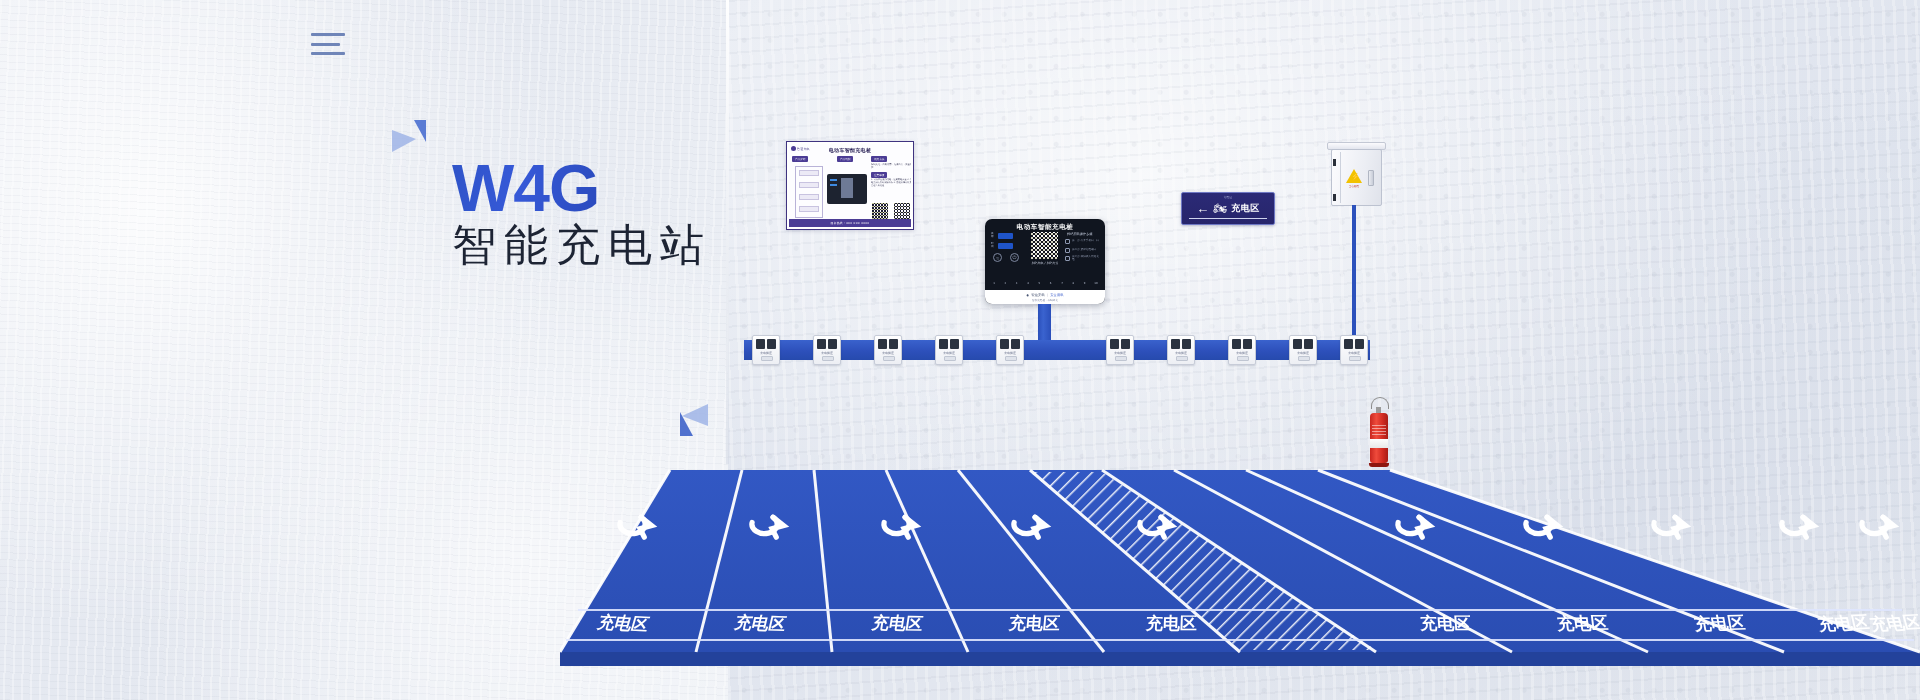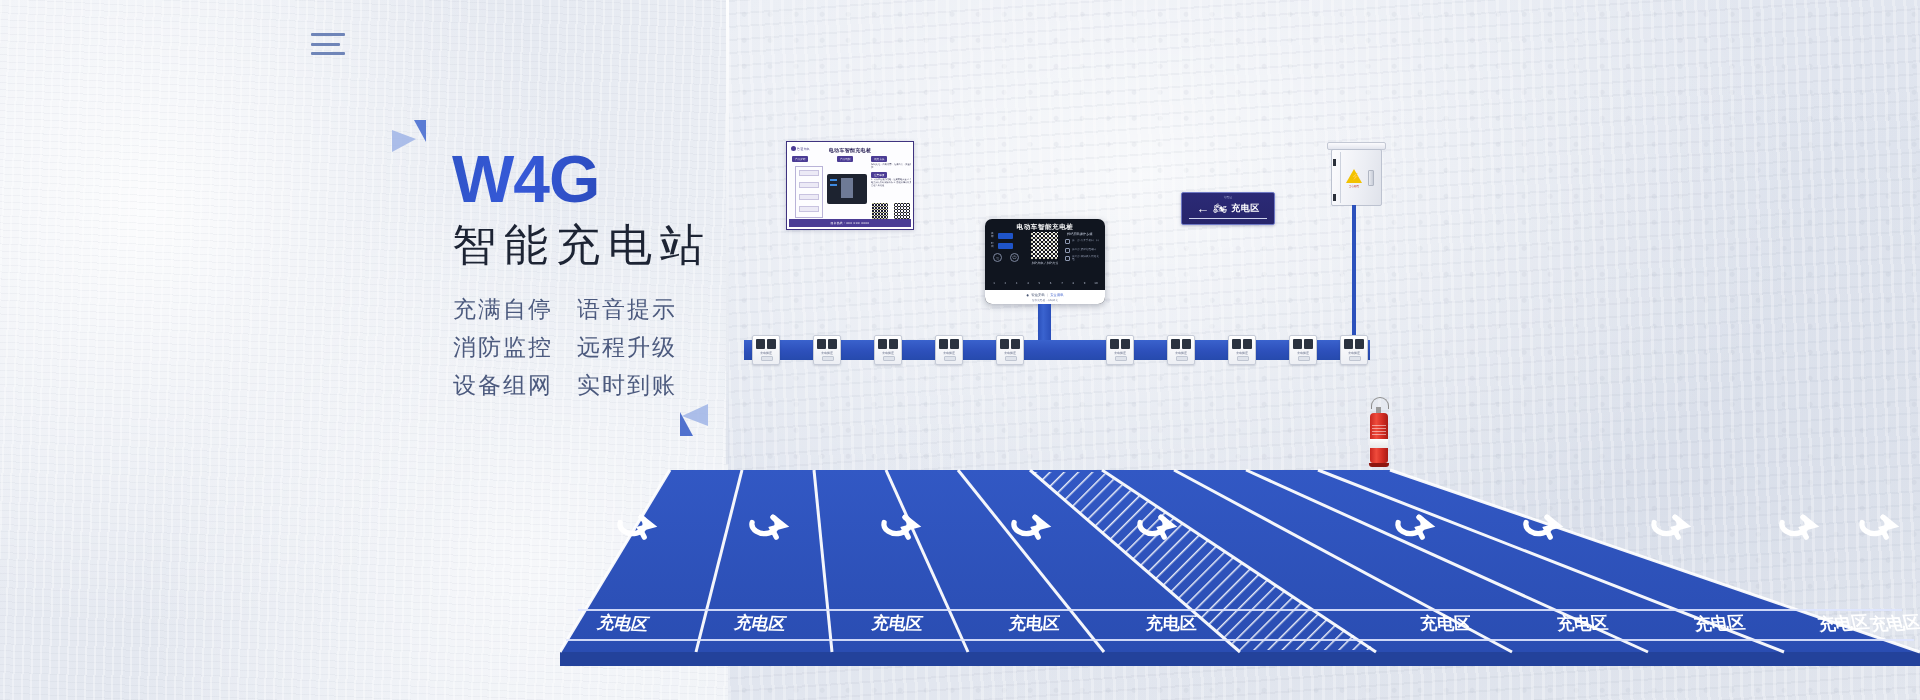--- a/index.html
+++ b/index.html
@@ -47,21 +47,21 @@
   }
 
   
   .hamburger{ position:absolute; left:311px; top:33px; width:34px; height:22px;
     display:flex; flex-direction:column; justify-content:space-between; }
   .hamburger i{ display:block; height:3px; background:#6f85b8; border-radius:1px; }
   .hamburger i:nth-child(2){ width:86%; }
   .hamburger i:nth-child(3){ width:100%; }
 
   .title-w4g{
-    position:absolute; left:452px; top:146px;
+    position:absolute; left:452px; top:155px;
     font-size:66px; font-weight:700; letter-spacing:-1px; line-height:1;
     background:linear-gradient(100deg,#2f54c8 0%,#3659d8 45%,#2b4bbd 100%);
     -webkit-background-clip:text; background-clip:text; color:transparent;
     font-family:"Liberation Sans", sans-serif;
   }
   .title-sub{
     position:absolute; left:452px; top:216px;
     font-size:44px; letter-spacing:8px; color:#1d2434; font-weight:300;
     font-family:"DejaVu Sans", sans-serif;
   }
@@ -285,28 +285,20 @@
     <span class="b"></span>
   </div>
   <div class="tri tri2">
     <span class="a"></span>
     <span class="b"></span>
   </div>
 
   <div class="title-w4g">W4G</div>
   <div class="title-sub cn">智能充电站</div>
 
-  <div class="features">
-    <span class="cn">充满自停</span>
-    <span class="cn">语音提示</span>
-    <span class="cn">消防监控</span>
-    <span class="cn">远程升级</span>
-    <span class="cn">设备组网</span>
-    <span class="cn">实时到账</span>
-  </div>
 
 
   <div class="poster">
     <div class="poster-inner">
       <div class="poster-brand cn">
         <span class="dot"></span><span>智慧充电</span>
       </div>
       <div class="poster-title cn">电动车智能充电桩</div>
       <div class="chip p-chip1 cn">产品介绍</div>
       <div class="chip p-chip2 cn">产品功能</div>

